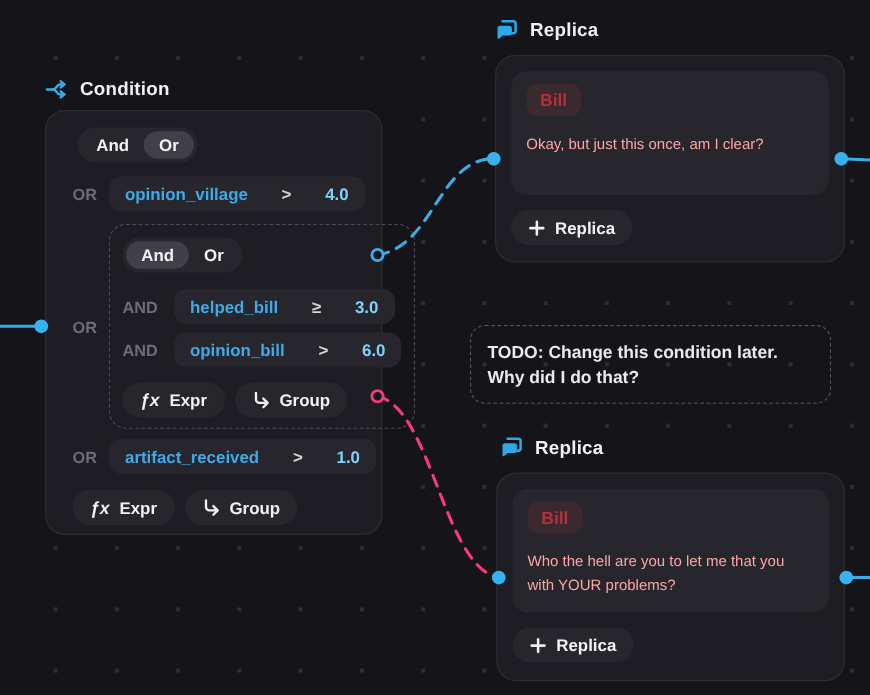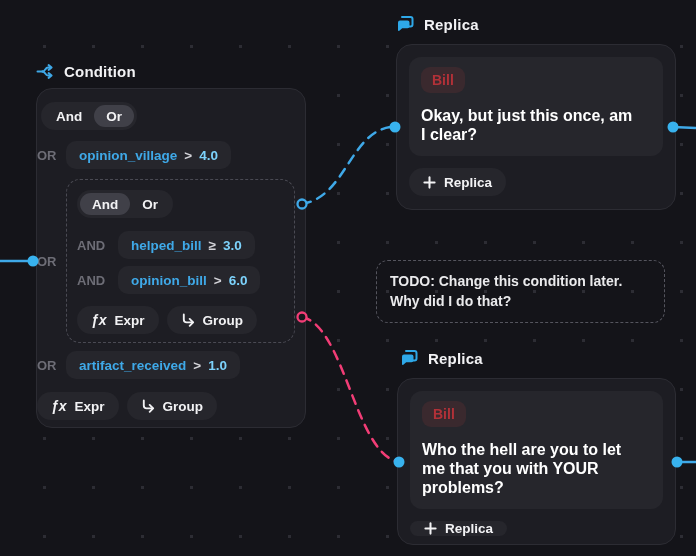--- a/index.html
+++ b/index.html
@@ -19,49 +19,49 @@
     border:1px solid #2c2c33; border-radius:16px;
   }
 
   .node-header {
     position:absolute; display:flex; align-items:center; gap:9px;
     color:#f2f2f4; font-size:15px; font-weight:700; letter-spacing:.2px;
   }
   .node-header svg { display:block; }
 
   
-  .cond-node { left:36px; top:88px; width:270px; height:340px; padding:13px 10px 8px 0; display:flex; flex-direction:column; }
+  .cond-node { left:36px; top:88px; width:270px; height:340px; padding:13px 10px 8px 21px; display:flex; flex-direction:column; }
 
   .toggle { display:flex; align-items:center; background:#26262c; border-radius:14px; padding:3px; height:28px; width:max-content; }
   .seg { display:flex; align-items:center; height:22px; padding:0 12px; border-radius:11px; color:#f2f2f4; font-size:13.5px; font-weight:700; cursor:pointer; }
   .seg.sel { background:#404048; }
 
   .crow { display:flex; align-items:center; }
   .clabel { width:22px; margin-right:7px; flex-shrink:0; color:#6d6d76; font-size:13px; font-weight:700; }
   .clabel.wide { width:34px; }
 
-  .pill { display:flex; align-items:center; gap:7px; background:#26262c; border-radius:10px; height:28px; padding:0 13px; font-size:13.5px; font-weight:700; width:max-content; cursor:pointer; }
+  .pill { display:flex; align-items:center; gap:27px; background:#26262c; border-radius:10px; height:28px; padding:0 13px; font-size:13.5px; font-weight:700; width:max-content; cursor:pointer; }
   .pill .var { color:#3fa9e8; }
   .pill .op  { color:#d4d4d9; }
   .pill .val { color:#7dd3fc; }
 
   .group-box { flex:1; border:1.5px dashed #4a4a53; border-radius:14px; padding:10px 10px 8px 10px; display:flex; flex-direction:column; }
 
   .btn-row { display:flex; gap:8px; }
   .btn { display:flex; align-items:center; gap:8px; background:#26262c; border-radius:14px; height:28px; padding:0 14px; color:#f2f2f4; font-size:13.5px; font-weight:700; width:max-content; cursor:pointer; }
   .btn .fx { font-style:italic; font-weight:700; font-size:14px; }
 
   .mb11{margin-bottom:11px} .mb10{margin-bottom:10px} .mb8{margin-bottom:8px}
   .mb13{margin-bottom:13px} .mb7{margin-bottom:7px} .mb12{margin-bottom:12px}
 
   
   .replica-node { padding:12px; display:flex; flex-direction:column; }
   .msg-card { background:#26262c; border-radius:12px; padding:10px 12px 12px 12px; cursor:pointer; }
   .speaker-badge { display:inline-block; background:#3a292e; color:#b23138; font-size:14px; font-weight:700; padding:5px 11px; border-radius:9px; cursor:pointer; }
-  .msg-text { margin-top:13px; color:#ffffff; font-size:16px; font-weight:700; line-height:19px; width:215px; min-height:38px; }
+  .msg-text { margin-top:13px; color:#fca5a5; font-size:12px; font-weight:400; line-height:19px; width:215px; min-height:38px; }
   .add-btn { margin-top:12px; }
 
   
   .comment-node {
     position:absolute; left:376px; top:260px; width:289px; height:63px;
     border:1.5px dashed #55555e; border-radius:12px; padding:10px 13px;
     color:#eaeaec; font-size:14px; font-weight:600; line-height:20px; cursor:pointer;
   }
 
   .wires { position:absolute; left:0; top:0; width:696px; height:556px; pointer-events:none; z-index:5; }

